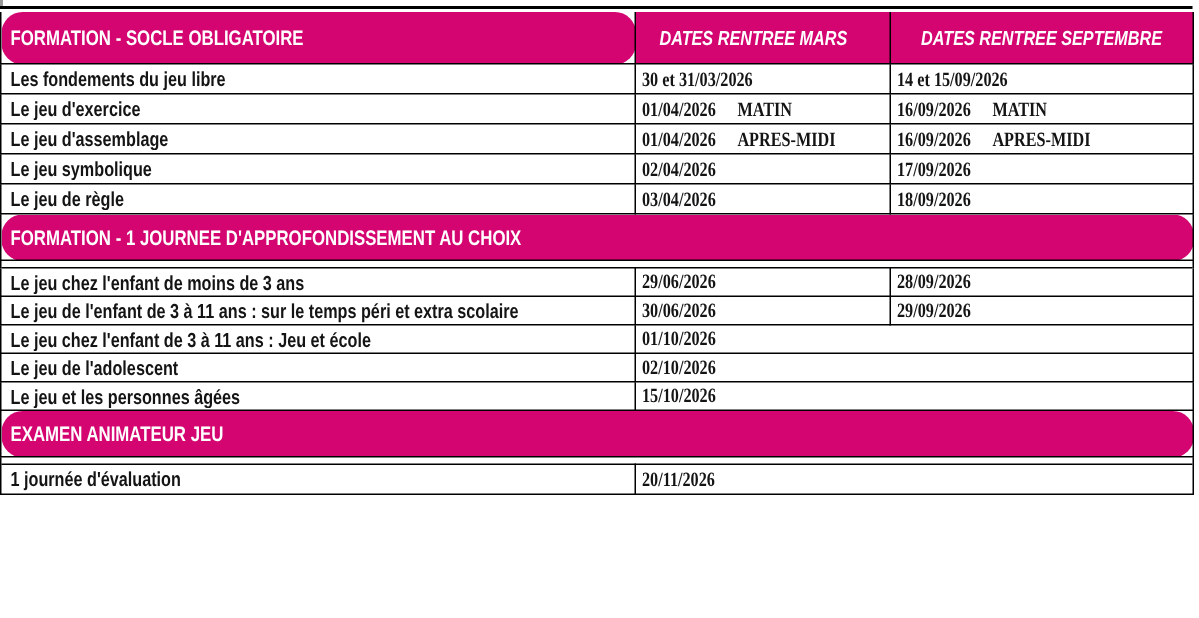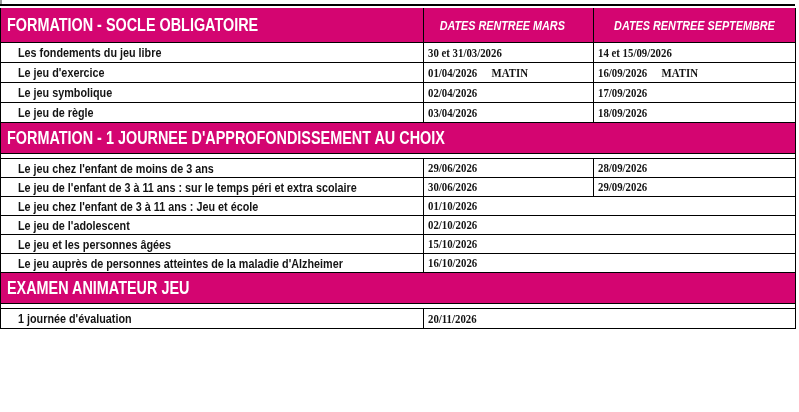--- a/index.html
+++ b/index.html
@@ -19,29 +19,29 @@
   }
   td, th { padding:0; margin:0; font-weight:bold; overflow:hidden; }
 
   
   tr.band th {
     background:var(--accent,#D40571); color:#ffffff;
     border:1.5px solid #000; text-align:left;
   }
   tr.band1 th { border-top:none; height:34px; }
   tr.band23 th { height:30px; }
-  th.title-cell { padding-left:6px; font-size:18px; }
+  th.title-cell { padding-left:6px; font-size:14px;border-radius:14px; }
   th.colhead { text-align:center; font-size:13.5px; padding:0;font-style:italic; }
 
   
   tr.drow td { border:1.5px solid #000; background:#fff; color:#141414; font-size:13.5px; }
   tr.r-a td { height:19px; }
   tr.r-b td { height:18px; }
   tr.r-c td { height:19px; }
-  td.label-cell { padding-left:17px;margin-left:47px; }
+  td.label-cell { padding-left:6px;margin-left:47px; }
   td.date-cell  { padding-left:4px;font-family:Liberation Serif, serif; }
 
   
   tr.spacer td { height:4px; border-left:1.5px solid #000; border-right:1.5px solid #000; background:#fff; }
 
   
   .cnd {
     display:inline-block; white-space:nowrap;
     transform:scaleX(0.8); transform-origin:0 50%;
   }
@@ -80,20 +80,25 @@
       <td class="label-cell"><span class="cnd">Les fondements du jeu libre</span></td>
       <td class="date-cell"><span class="cnd"><span>30 et 31/03/2026</span><span class="note"></span></span></td>
       <td class="date-cell"><span class="cnd"><span>14 et 15/09/2026</span><span class="note"></span></span></td>
     </tr>
     <tr class="drow r-a">
       <td class="label-cell"><span class="cnd">Le jeu d'exercice</span></td>
       <td class="date-cell"><span class="cnd"><span>01/04/2026</span><span class="note">MATIN</span></span></td>
       <td class="date-cell"><span class="cnd"><span>16/09/2026</span><span class="note">MATIN</span></span></td>
     </tr>
     <tr class="drow r-a">
+      <td class="label-cell"><span class="cnd">Le jeu d'assemblage</span></td>
+      <td class="date-cell"><span class="cnd"><span>01/04/2026</span><span class="note">APRES-MIDI</span></span></td>
+      <td class="date-cell"><span class="cnd"><span>16/09/2026</span><span class="note">APRES-MIDI</span></span></td>
+    </tr>
+    <tr class="drow r-a">
       <td class="label-cell"><span class="cnd">Le jeu symbolique</span></td>
       <td class="date-cell"><span class="cnd"><span>02/04/2026</span></span></td>
       <td class="date-cell"><span class="cnd"><span>17/09/2026</span></span></td>
     </tr>
     <tr class="drow r-a">
       <td class="label-cell"><span class="cnd">Le jeu de règle</span></td>
       <td class="date-cell"><span class="cnd"><span>03/04/2026</span></span></td>
       <td class="date-cell"><span class="cnd"><span>18/09/2026</span></span></td>
     </tr>
 
@@ -119,24 +124,20 @@
       <td class="date-cell" colspan="2"><span class="cnd"><span>01/10/2026</span></span></td>
     </tr>
     <tr class="drow r-b">
       <td class="label-cell"><span class="cnd">Le jeu de l'adolescent</span></td>
       <td class="date-cell" colspan="2"><span class="cnd"><span>02/10/2026</span></span></td>
     </tr>
     <tr class="drow r-b">
       <td class="label-cell"><span class="cnd">Le jeu et les personnes âgées</span></td>
       <td class="date-cell" colspan="2"><span class="cnd"><span>15/10/2026</span></span></td>
     </tr>
-    <tr class="drow r-b">
-      <td class="label-cell"><span class="cnd">Le jeu auprès de personnes atteintes de la maladie d'Alzheimer</span></td>
-      <td class="date-cell" colspan="2"><span class="cnd"><span>16/10/2026</span></span></td>
-    </tr>
 
     <tr class="band band23">
       <th class="title-cell" colspan="3"><span class="cnd">EXAMEN ANIMATEUR JEU</span></th>
     </tr>
     <tr class="spacer">
           <td colspan="3"></td>
         </tr>
 
     <tr class="drow r-c">
       <td class="label-cell"><span class="cnd">1 journée d'évaluation</span></td>

